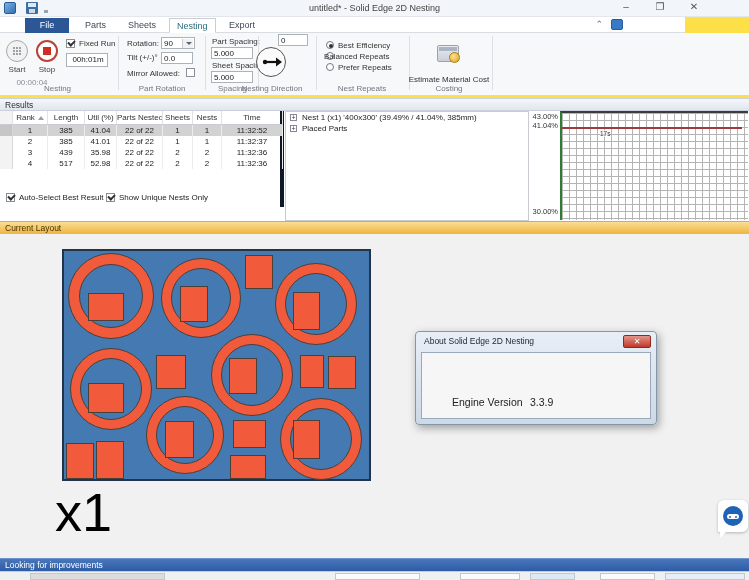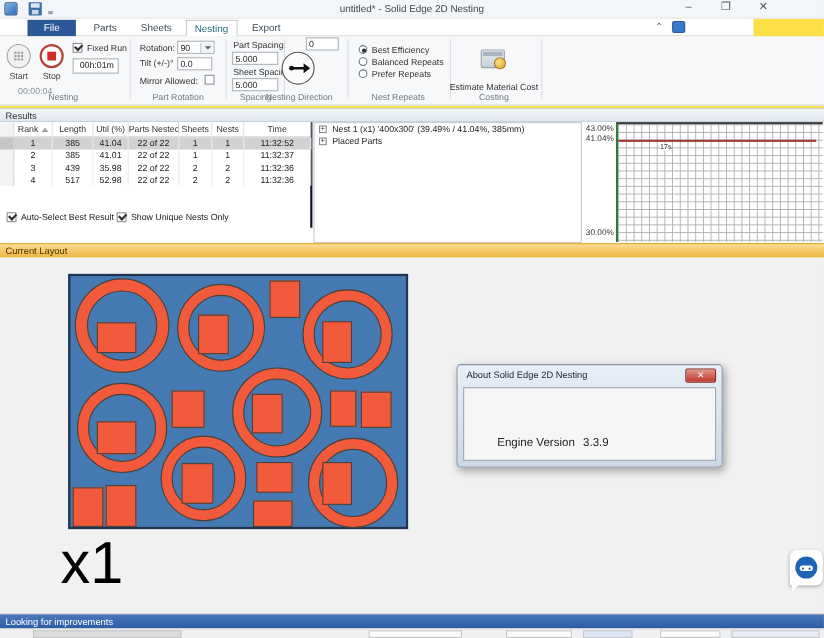--- a/index.html
+++ b/index.html
@@ -65,21 +65,21 @@
                background:linear-gradient(#e8ecf2,#c9cfd8); border:1px solid #9aa2ac; border-radius:2px; }
   .cost-icon::before { content:""; position:absolute; left:1px; top:1px; width:18px; height:4px; background:#aab4c2; }
   .cost-icon::after { content:""; position:absolute; right:-2px; bottom:-2px; width:9px; height:9px; border-radius:50%;
                background:radial-gradient(circle at 35% 35%, #ffe08a, #d9a520); border:1px solid #a87d14; }
 
   
   .results-header { position:absolute; left:0; top:98px; width:749px; height:13px;
                     background:linear-gradient(#f4f7fa,#dfe6ee); border-top:1px solid #c9d2dc;
                     border-bottom:1px solid #c9d2dc; font-size:8.5px; color:#333; line-height:12px; padding-left:5px; }
   .results-body { position:absolute; left:0; top:111px; width:749px; height:110px; background:#fff; }
-  .table-panel { position:absolute; left:0; top:0; width:284px; height:96px; background:#fff; border-right:2px solid #0f172a; }
+  .table-panel { position:absolute; left:0; top:0; width:284px; height:96px; background:#fff; border-right:4px solid #0f172a; }
   .rtable { position:absolute; left:0; top:0; width:283px; }
   .tr { display:flex; height:11px; }
   .tr.head { height:14px; border-bottom:1px solid #c9ccd1; color:#333; }
   .td { font-size:8px; text-align:center; line-height:11px; border-right:1px solid #ececec; overflow:hidden; white-space:nowrap; }
   .head .td { line-height:14px; border-right:1px solid #e2e2e2; color:#333; position:relative; }
   .tr.sel { background:#d2d2d2; }
   .gutter { background:#f3f3f3; border-right:1px solid #d8d8d8; }
   .tr.sel .gutter { background:#c6c6c6; }
   .sort-asc { display:inline-block; margin-left:3px; border-left:3px solid transparent; border-right:3px solid transparent;
               border-bottom:4px solid #9aa0a6; vertical-align:middle; }
@@ -218,21 +218,21 @@
         <polygon points="19,9.5 25,14 19,18.5" fill="#111"></polygon>
       </svg>
     </div>
     <div class="grouplabel" style="left:228px; width:88px;">Nesting Direction</div>
     <div class="rdiv" style="left:316px;"></div>
 
     <div id="nest-repeats-options">
         <div class="radio sel" style="left: 326px; top: 8px;"></div>
         <div style="position: absolute; left: 338px; top: 8px;">Best Efficiency</div>
         <div class="radio" style="left: 326px; top: 19px;"></div>
-        <div style="position: absolute; left: 338px; top: 19px;">Balanced Repeats</div>
+        <div style="position: absolute; left: 324px; top: 19px;">Balanced Repeats</div>
         <div class="radio" style="left: 326px; top: 30px;"></div>
         <div style="position: absolute; left: 338px; top: 30px;">Prefer Repeats</div>
       </div>
     <div class="grouplabel" style="left:318px; width:88px;">Nest Repeats</div>
     <div class="rdiv" style="left:409px;"></div>
 
     <div class="cost-icon"></div>
     <div style="position:absolute; left:405px; top:42px; width:88px; text-align:center;">Estimate Material Cost</div>
     <div class="grouplabel" style="left:405px; width:88px;">Costing</div>
     <div class="rdiv" style="left:492px;"></div>

